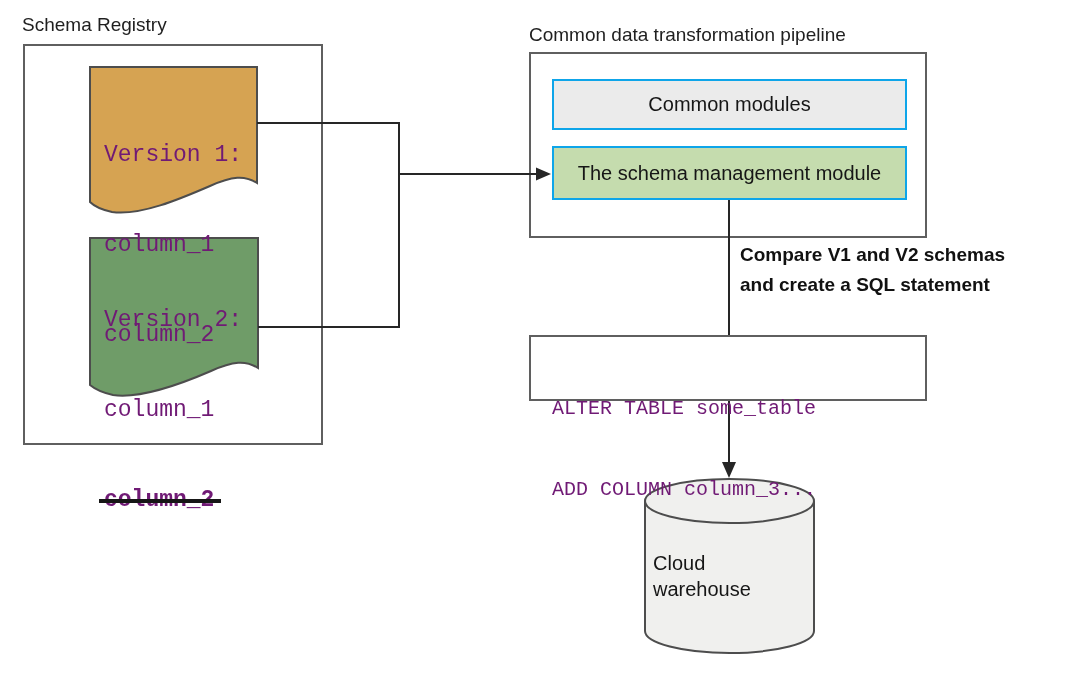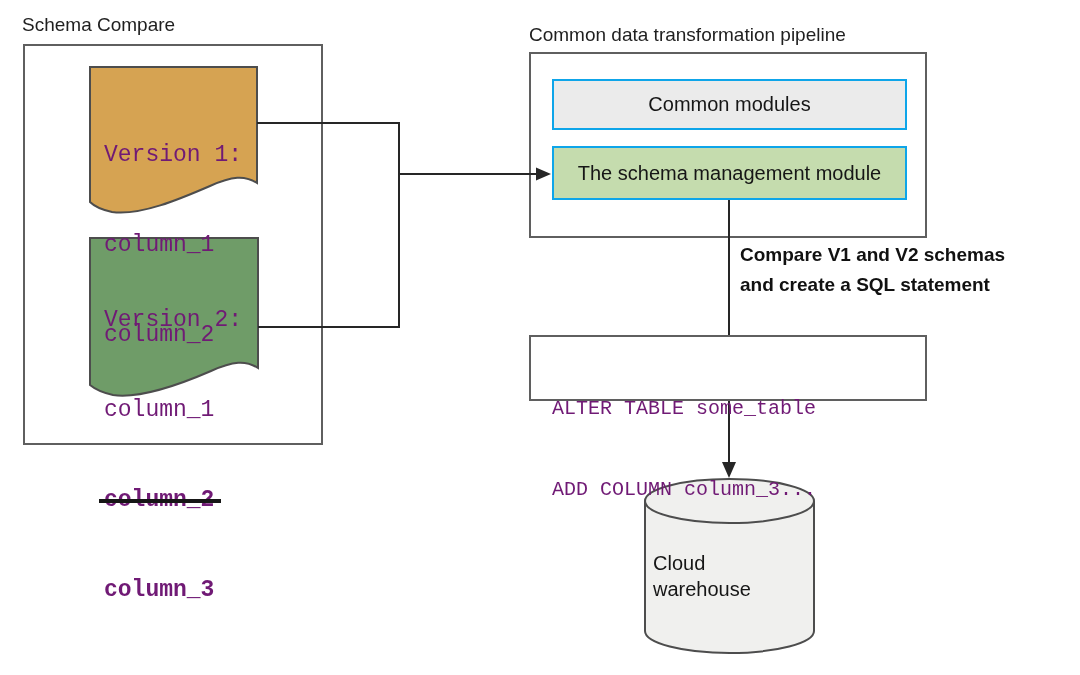--- a/index.html
+++ b/index.html
@@ -57,34 +57,33 @@
 
     <line class="connector" x1="729" y1="200" x2="729" y2="335"></line>
 
     <line class="connector" x1="729" y1="401" x2="729" y2="463"></line>
     <polygon class="arrowhead" points="729,478 722,462 736,462"></polygon>
 
     <path class="shape" style="fill:var(--cylinder-bg)" d="M 645 501 L 645 631 A 84.5 22 0 0 0 814 631 L 814 501"></path>
     <ellipse class="shape" style="fill:var(--cylinder-bg)" cx="729.5" cy="501" rx="84.5" ry="22"></ellipse>
   </svg>
 
-  <div class="abs label" style="left:22px;top:14px;">Schema Compare</div>
+  <div class="abs label" style="left:22px;top:14px;">Schema Registry</div>
   <div class="box" style="left:23px;top:44px;width:300px;height:401px;"></div>
 
   <div class="abs mono doc-text" style="left:104px;top:80px;">
     <span class="doc-line">Version 1:</span>
     <span class="doc-line">column_1</span>
     <span class="doc-line">column_2</span>
   </div>
 
   <div class="abs mono doc-text" style="left:104px;top:245px;">
     <span class="doc-line">Version 2:</span>
     <span class="doc-line">column_1</span>
     <span class="doc-line"><span class="struck">column_2</span></span>
-    <span class="doc-line bold">column_3</span>
   </div>
 
   <div class="abs label" style="left:529px;top:24px;">Common data transformation pipeline</div>
   <div class="box" style="left:529px;top:52px;width:398px;height:186px;"></div>
 
   <div class="module module-common" style="left:552px;top:79px;width:355px;height:51px;">
     <span>Common modules</span>
   </div>
 
   <div class="module module-schema" style="left:552px;top:146px;width:355px;height:54px;">

